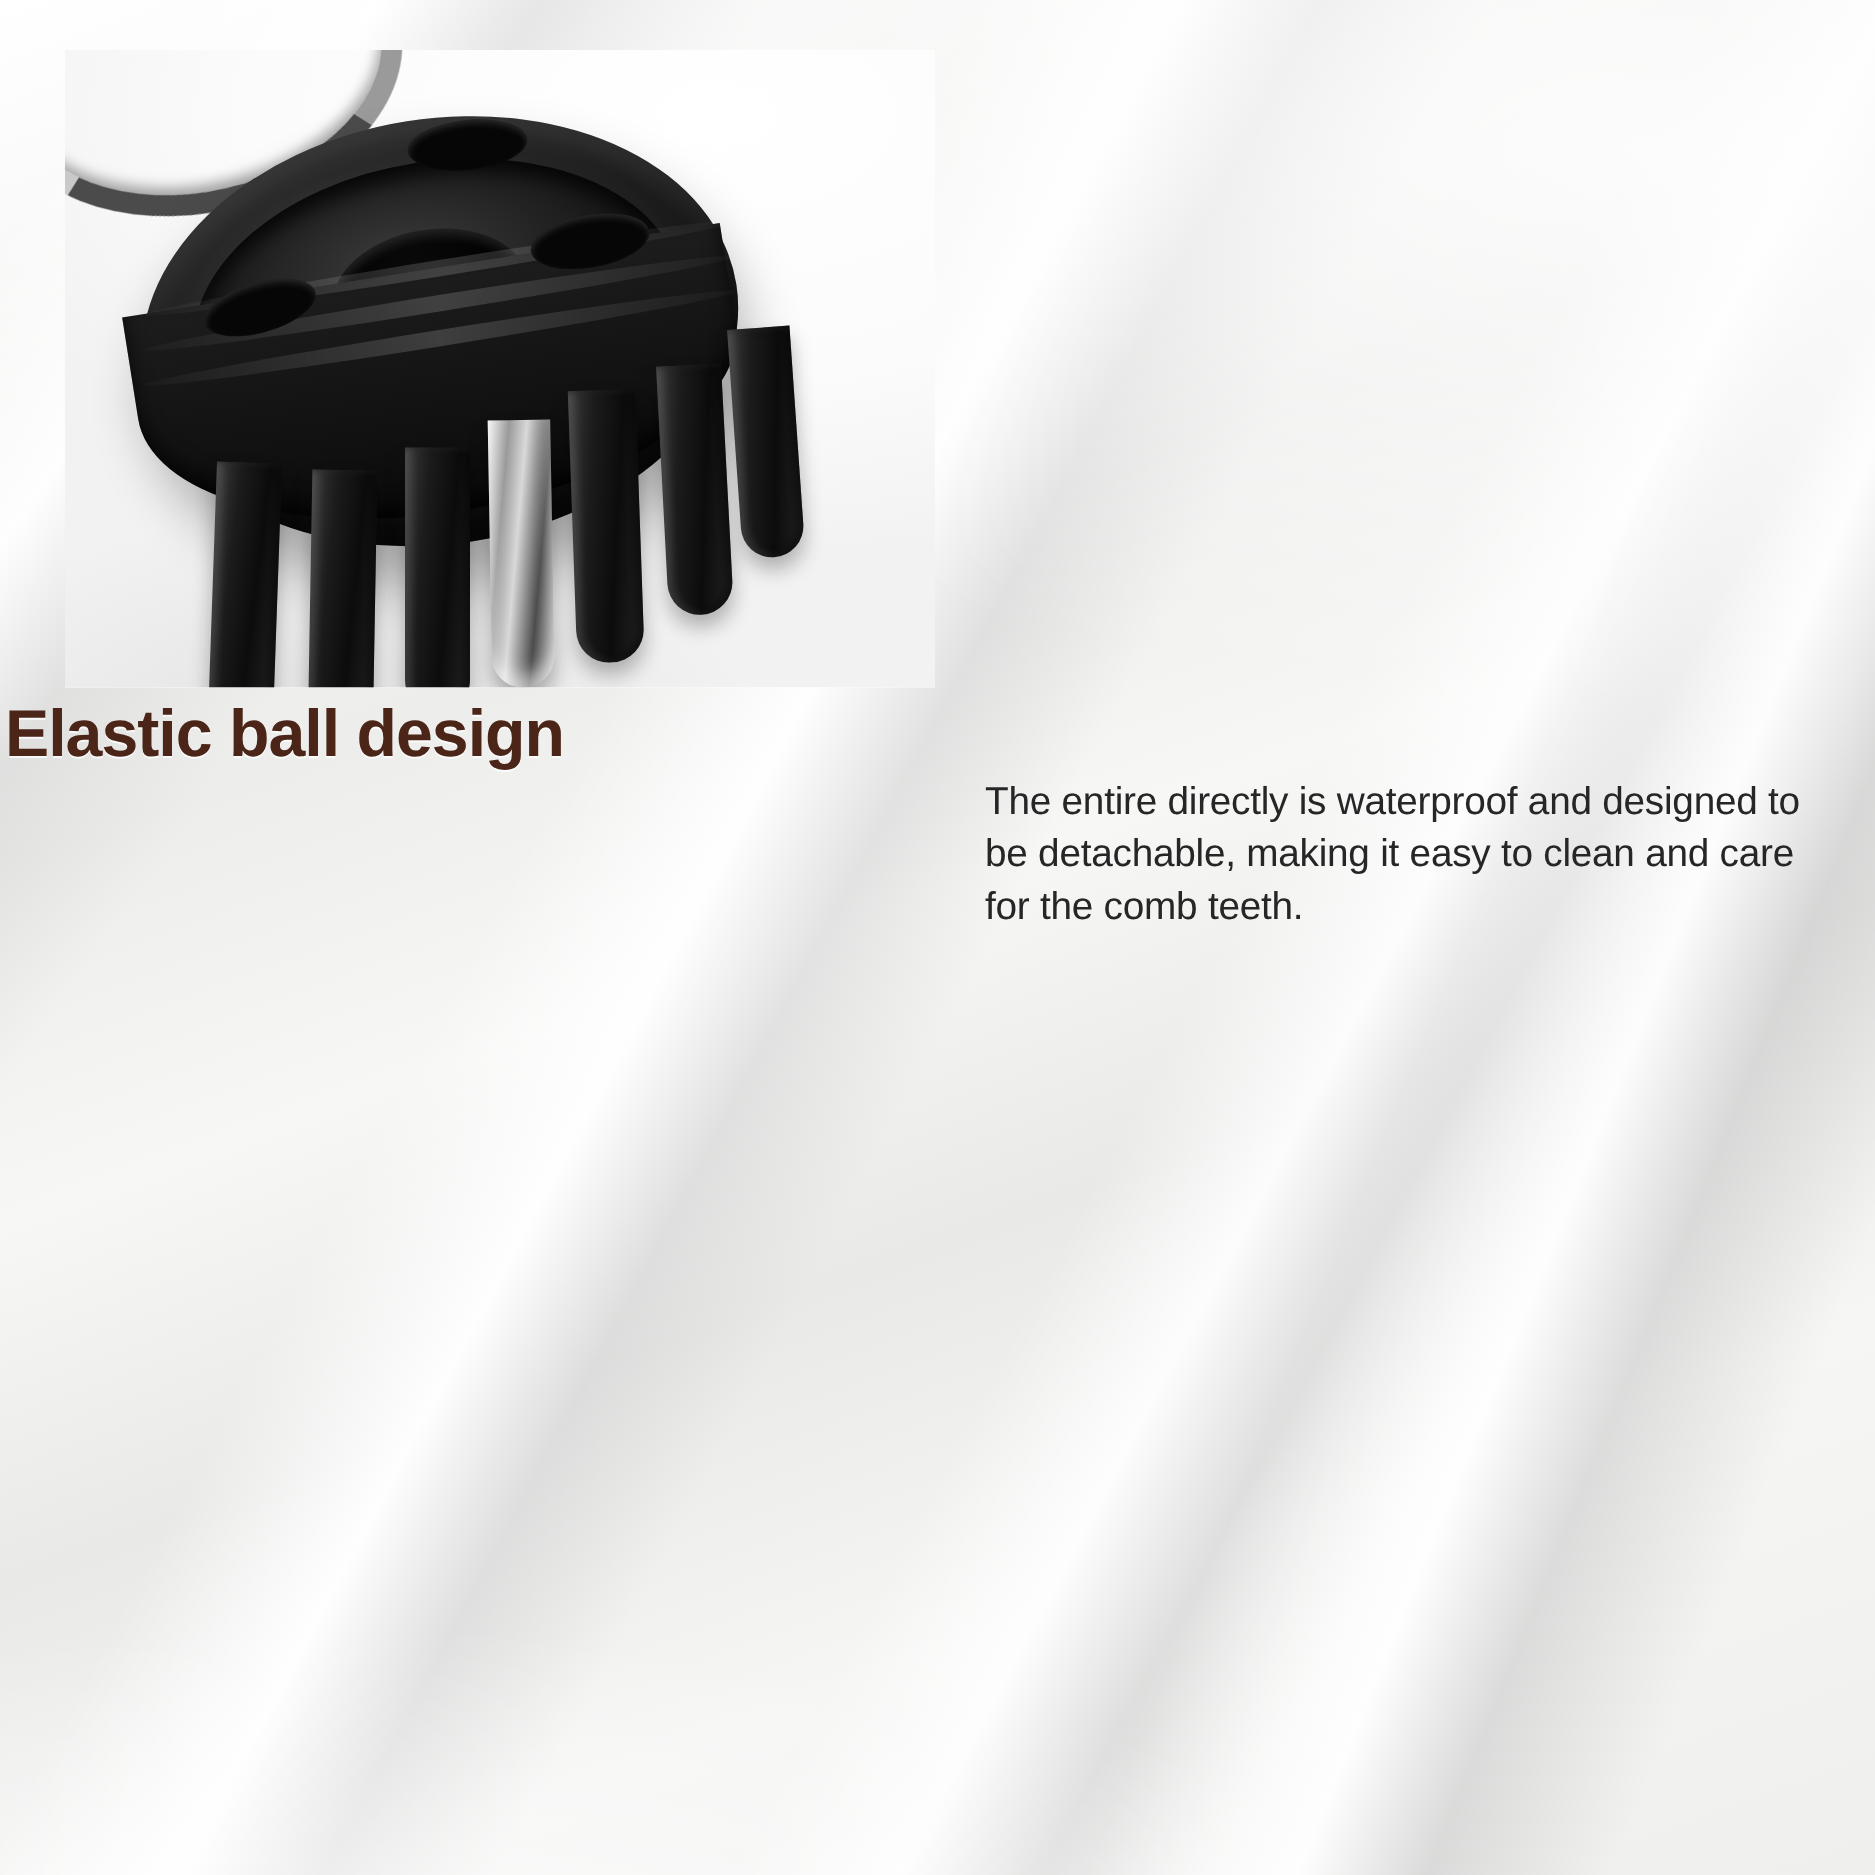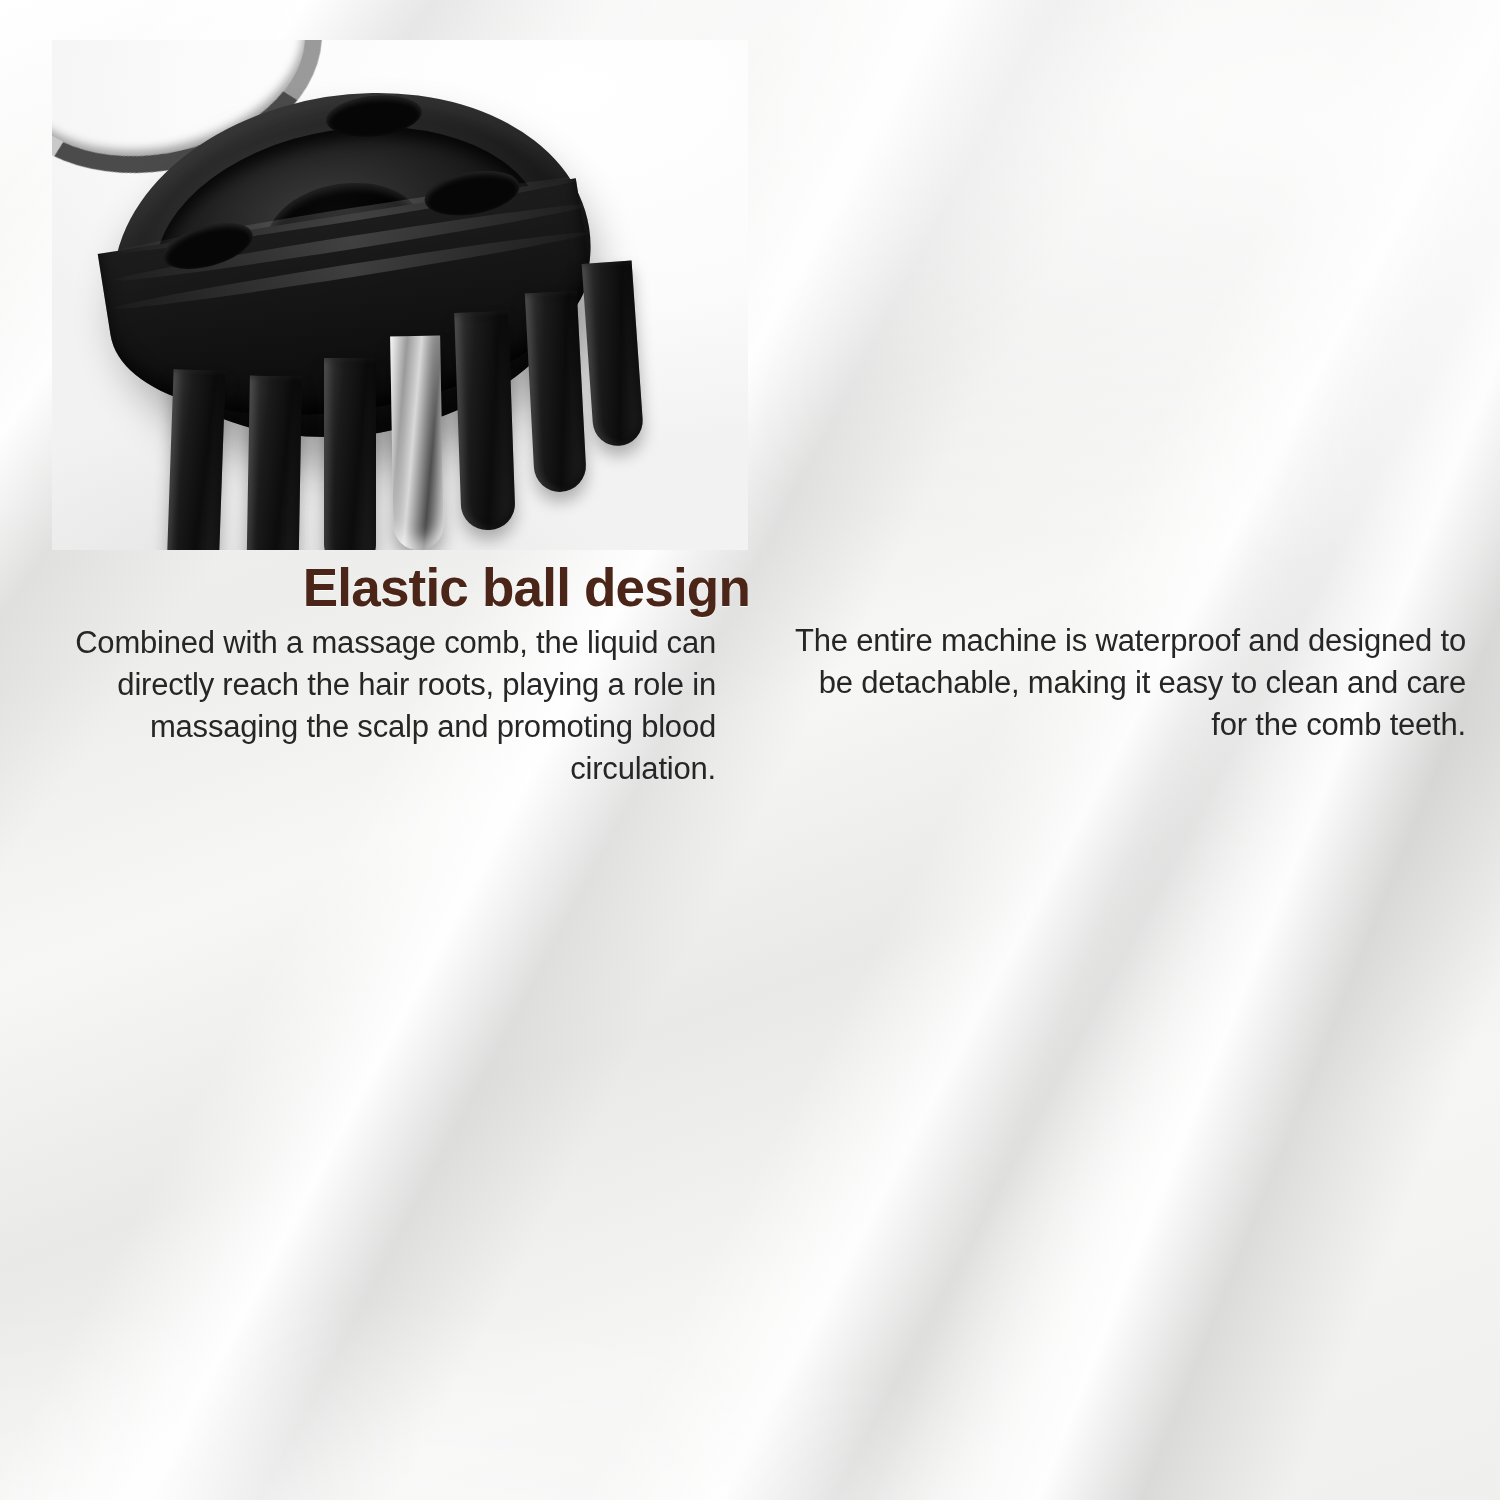--- a/index.html
+++ b/index.html
@@ -43,21 +43,21 @@
   .panel { position:relative; }
 
   .photo-wrap {
     position:absolute;
     overflow:hidden;
     background:#ffffff;
   }
   .photo { position:absolute; inset:0; overflow:hidden; }
 
   
-  .txt { position:absolute; left:4px; right:0; text-align:right; }
+  .txt { position:absolute; left:4px; right:0; text-align:left; }
   .heading {
     color:#4a2518;
     font-weight:bold;
     font-size:52px;
     line-height:1.06;
     letter-spacing:-.8px;
     font-stretch:condensed;
     text-shadow:0 1px 0 rgba(255,255,255,.75);
   }
   .body-copy {
@@ -178,32 +178,29 @@
         <div class="prong chrome" style="left:340px; top:296px; width:50px; height:214px; transform:rotate(-1deg);"></div>
         <div class="prong" style="left:406px; top:272px; width:54px; height:218px; transform:rotate(-2deg);"></div>
         <div class="prong" style="left:478px; top:252px; width:52px; height:200px; transform:rotate(-3deg);"></div>
         <div class="prong" style="left:536px; top:222px; width:50px; height:184px; transform:rotate(-4deg);"></div>
       </div>
     </div>
 
     <div class="txt" style="top:560px;">
       <div class="heading">Elastic ball design</div>
     </div>
-    <div class="txt" style="top:622px;">
-      <div class="body-copy">Combined with a massage comb, the liquid can directly reach the hair roots, playing a role in massaging the scalp and promoting blood circulation.</div>
+  </div>
+
+  <div class="panel p2">
+
+    <div class="txt" style="top:620px;">
+      <div class="body-copy">The entire directly is waterproof and designed to be detachable, making it easy to clean and care for the comb teeth.</div>
     </div>
   </div>
 
-  <div class="panel p2">
-
-    <div class="txt" style="top:620px;">
-      <div class="body-copy">The entire machine is waterproof and designed to be detachable, making it easy to clean and care for the comb teeth.</div>
-    </div>
-  </div>
-
   <div class="panel p3">
 
     
 
     
     
   </div>
 
   <div class="panel p4">
 

